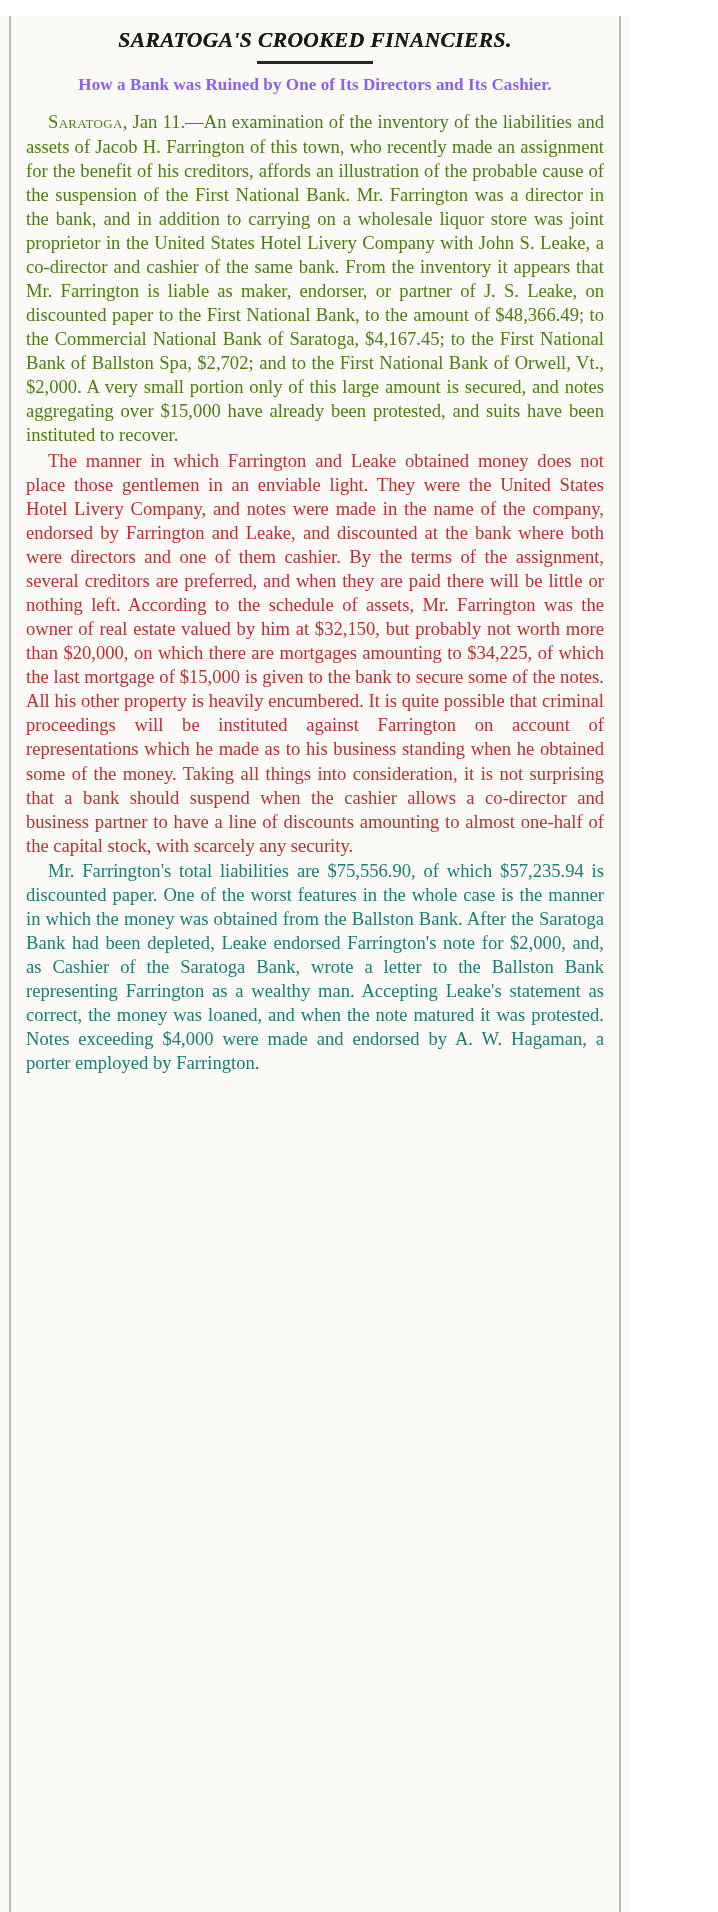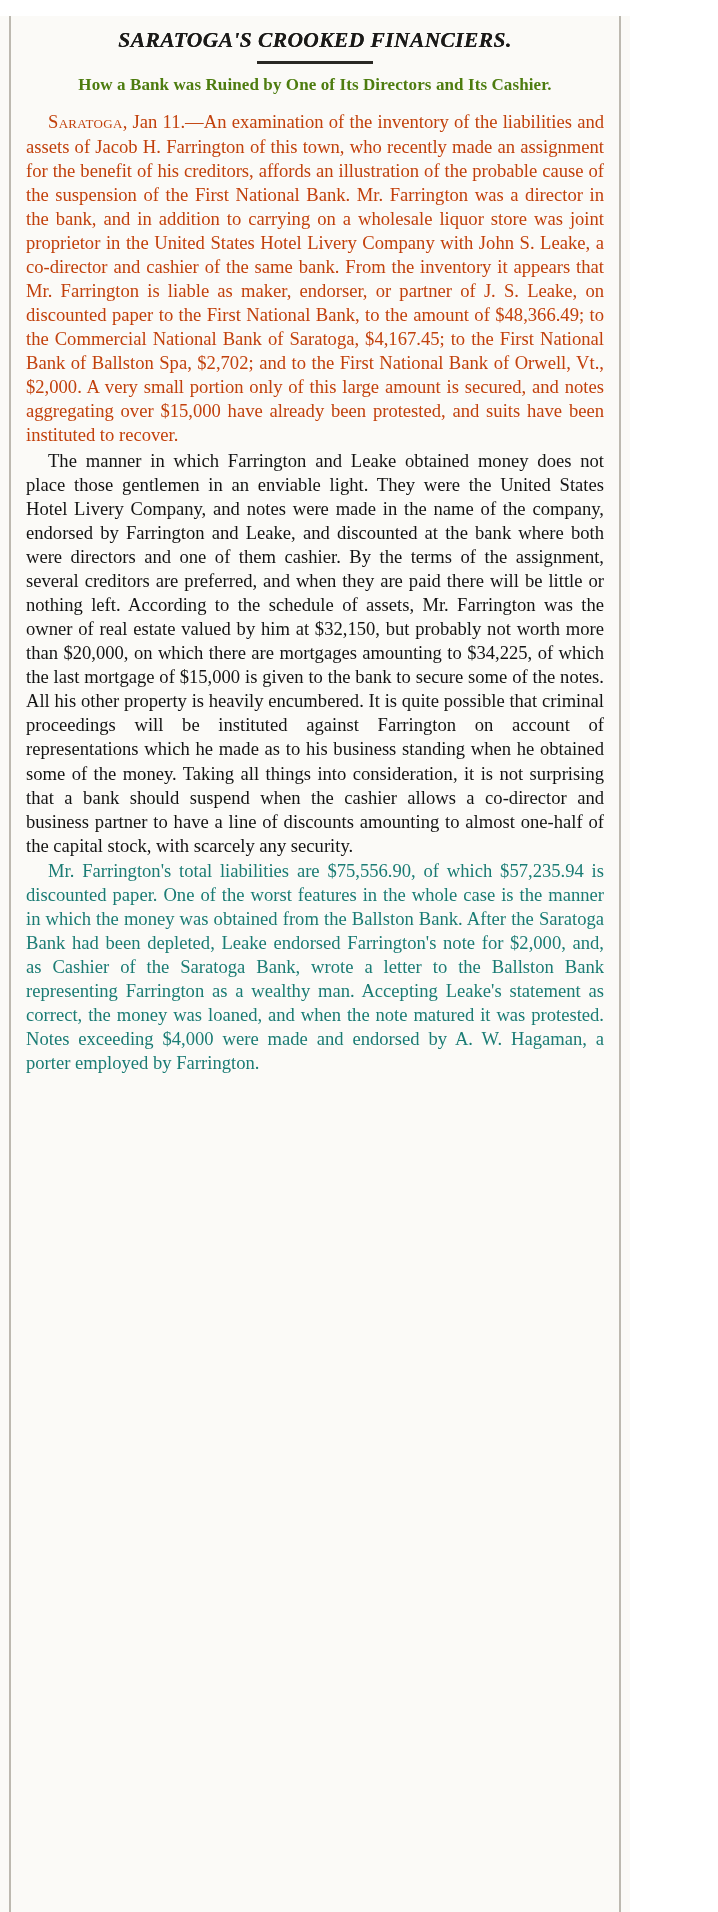--- a/index.html
+++ b/index.html
@@ -54,43 +54,43 @@
     height: 3px;
     background: #2a2824;
     margin: 6px auto 10px auto;
   }
   .subhead {
     text-align: center;
     font-family: "Liberation Serif", serif;
     font-weight: bold;
     font-size: 17px;
     line-height: 1.32;
-    color: #4d7c0f;
+    color: #8b5cf6;
     margin: 0 0 14px 0;
     letter-spacing: 0.1px;
   }
 
   .body-text {
     font-family: "Liberation Serif", serif;
     font-size: 18.6px;
     line-height: 1.295;
     color: #191816;
     text-align: justify;
     text-justify: inter-word;
     hyphens: none;
   }
   .para { margin: 0 0 1px 0; }
   .indent { text-indent: 22px; }
   .smallcaps {
     font-variant: small-caps;
     letter-spacing: 0.3px;
   }
   .fade2 { color: #0f766e; opacity: 0.95; }
-  .fade3 { color: #000000; opacity: 0.92; }
-  .fade-dark { color: #c2410c; }
+  .fade3 { color: #b91c1c; opacity: 0.92; }
+  .fade-dark { color: #4d7c0f; }
 
   .bottom-rule {
     position: absolute;
     left: 120px;
     right: 120px;
     bottom: 4px;
     height: 2px;
     background: #b9b5ac;
   }
 </style>

